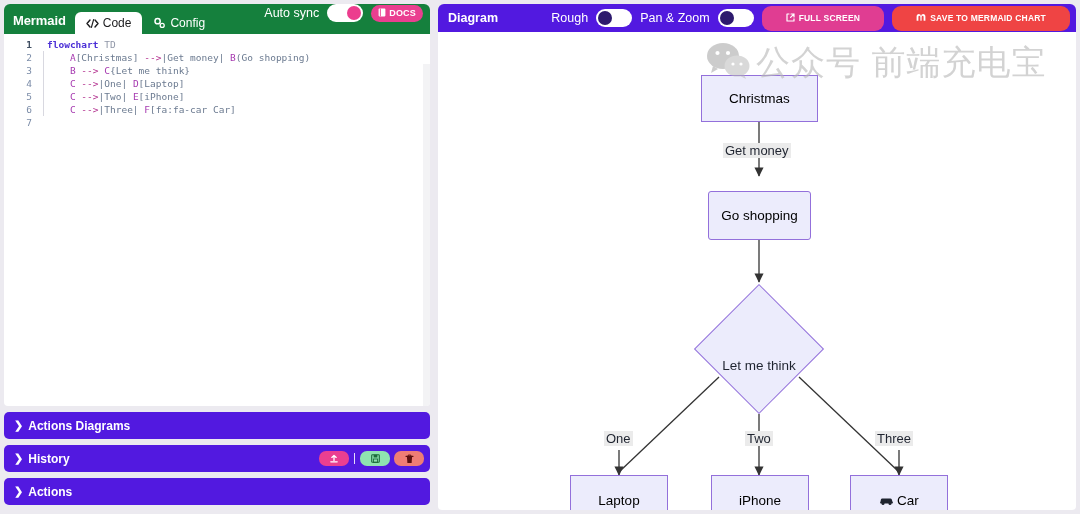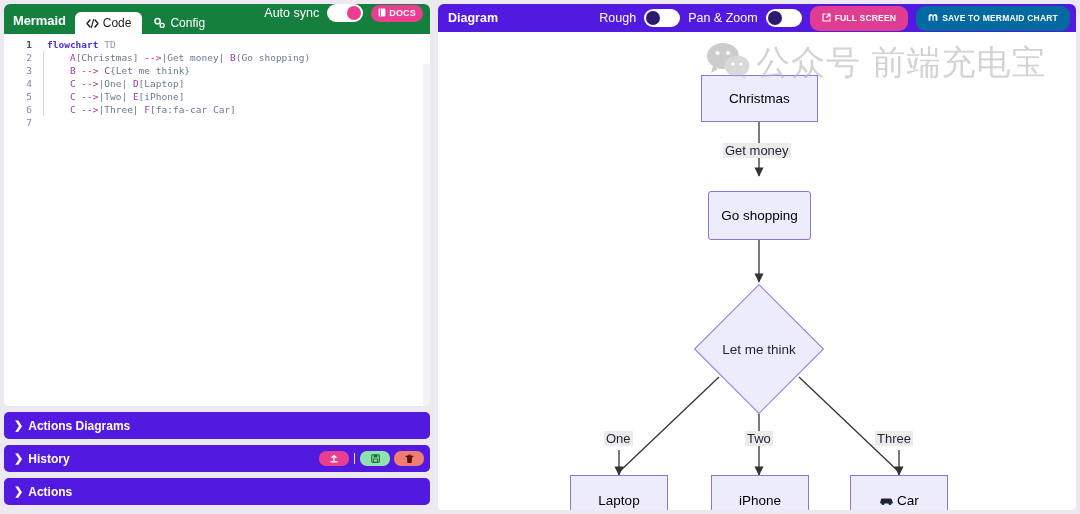--- a/index.html
+++ b/index.html
@@ -215,30 +215,30 @@
     display: flex;
     align-items: center;
     gap: 8px;
   }
   .dh-label { color: #ffffff; font-size: 12.5px; }
   .pill-btn {
     display: flex;
     align-items: center;
     gap: 4px;
     height: 25px;
-    padding: 0 12px;
+    padding: 0 24px;
     border-radius: 9px;
     color: #ffffff;
     font-size: 8.5px;
     font-weight: bold;
     letter-spacing: 0.2px;
     white-space: nowrap;
   }
   .pill-btn.fs { background: #e03d92; }
-  .pill-btn.save { background: #0369a1; }
+  .pill-btn.save { background: #ef4444; }
 
   .canvas {
     position: relative;
     height: 478px;
     background: #ffffff;
     border-radius: 0 0 4px 4px;
     overflow: hidden;
   }
   .node {
     position: absolute;
@@ -259,20 +259,21 @@
     box-sizing: border-box;
     transform: rotate(45deg);
   }
   .diamond-text {
     position: absolute;
     display: flex;
     align-items: center;
     justify-content: center;
     color: #1f2430;
     font-size: 13.5px;
+    margin-top: 16px;
   }
   .edge-label {
     position: absolute;
     background: #ebebeb;
     color: #1f2430;
     font-size: 13px;
     padding: 0 2px;
     white-space: nowrap;
   }
   .node .ic { display: inline-flex; align-items: center; margin-right: 3px; }

